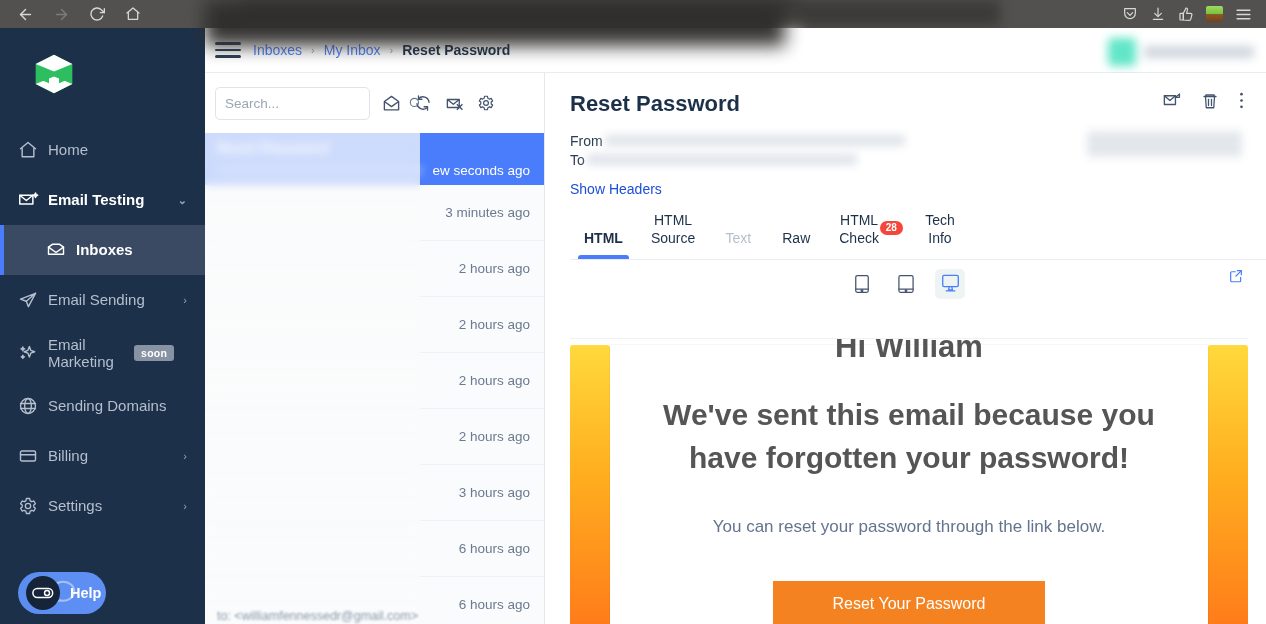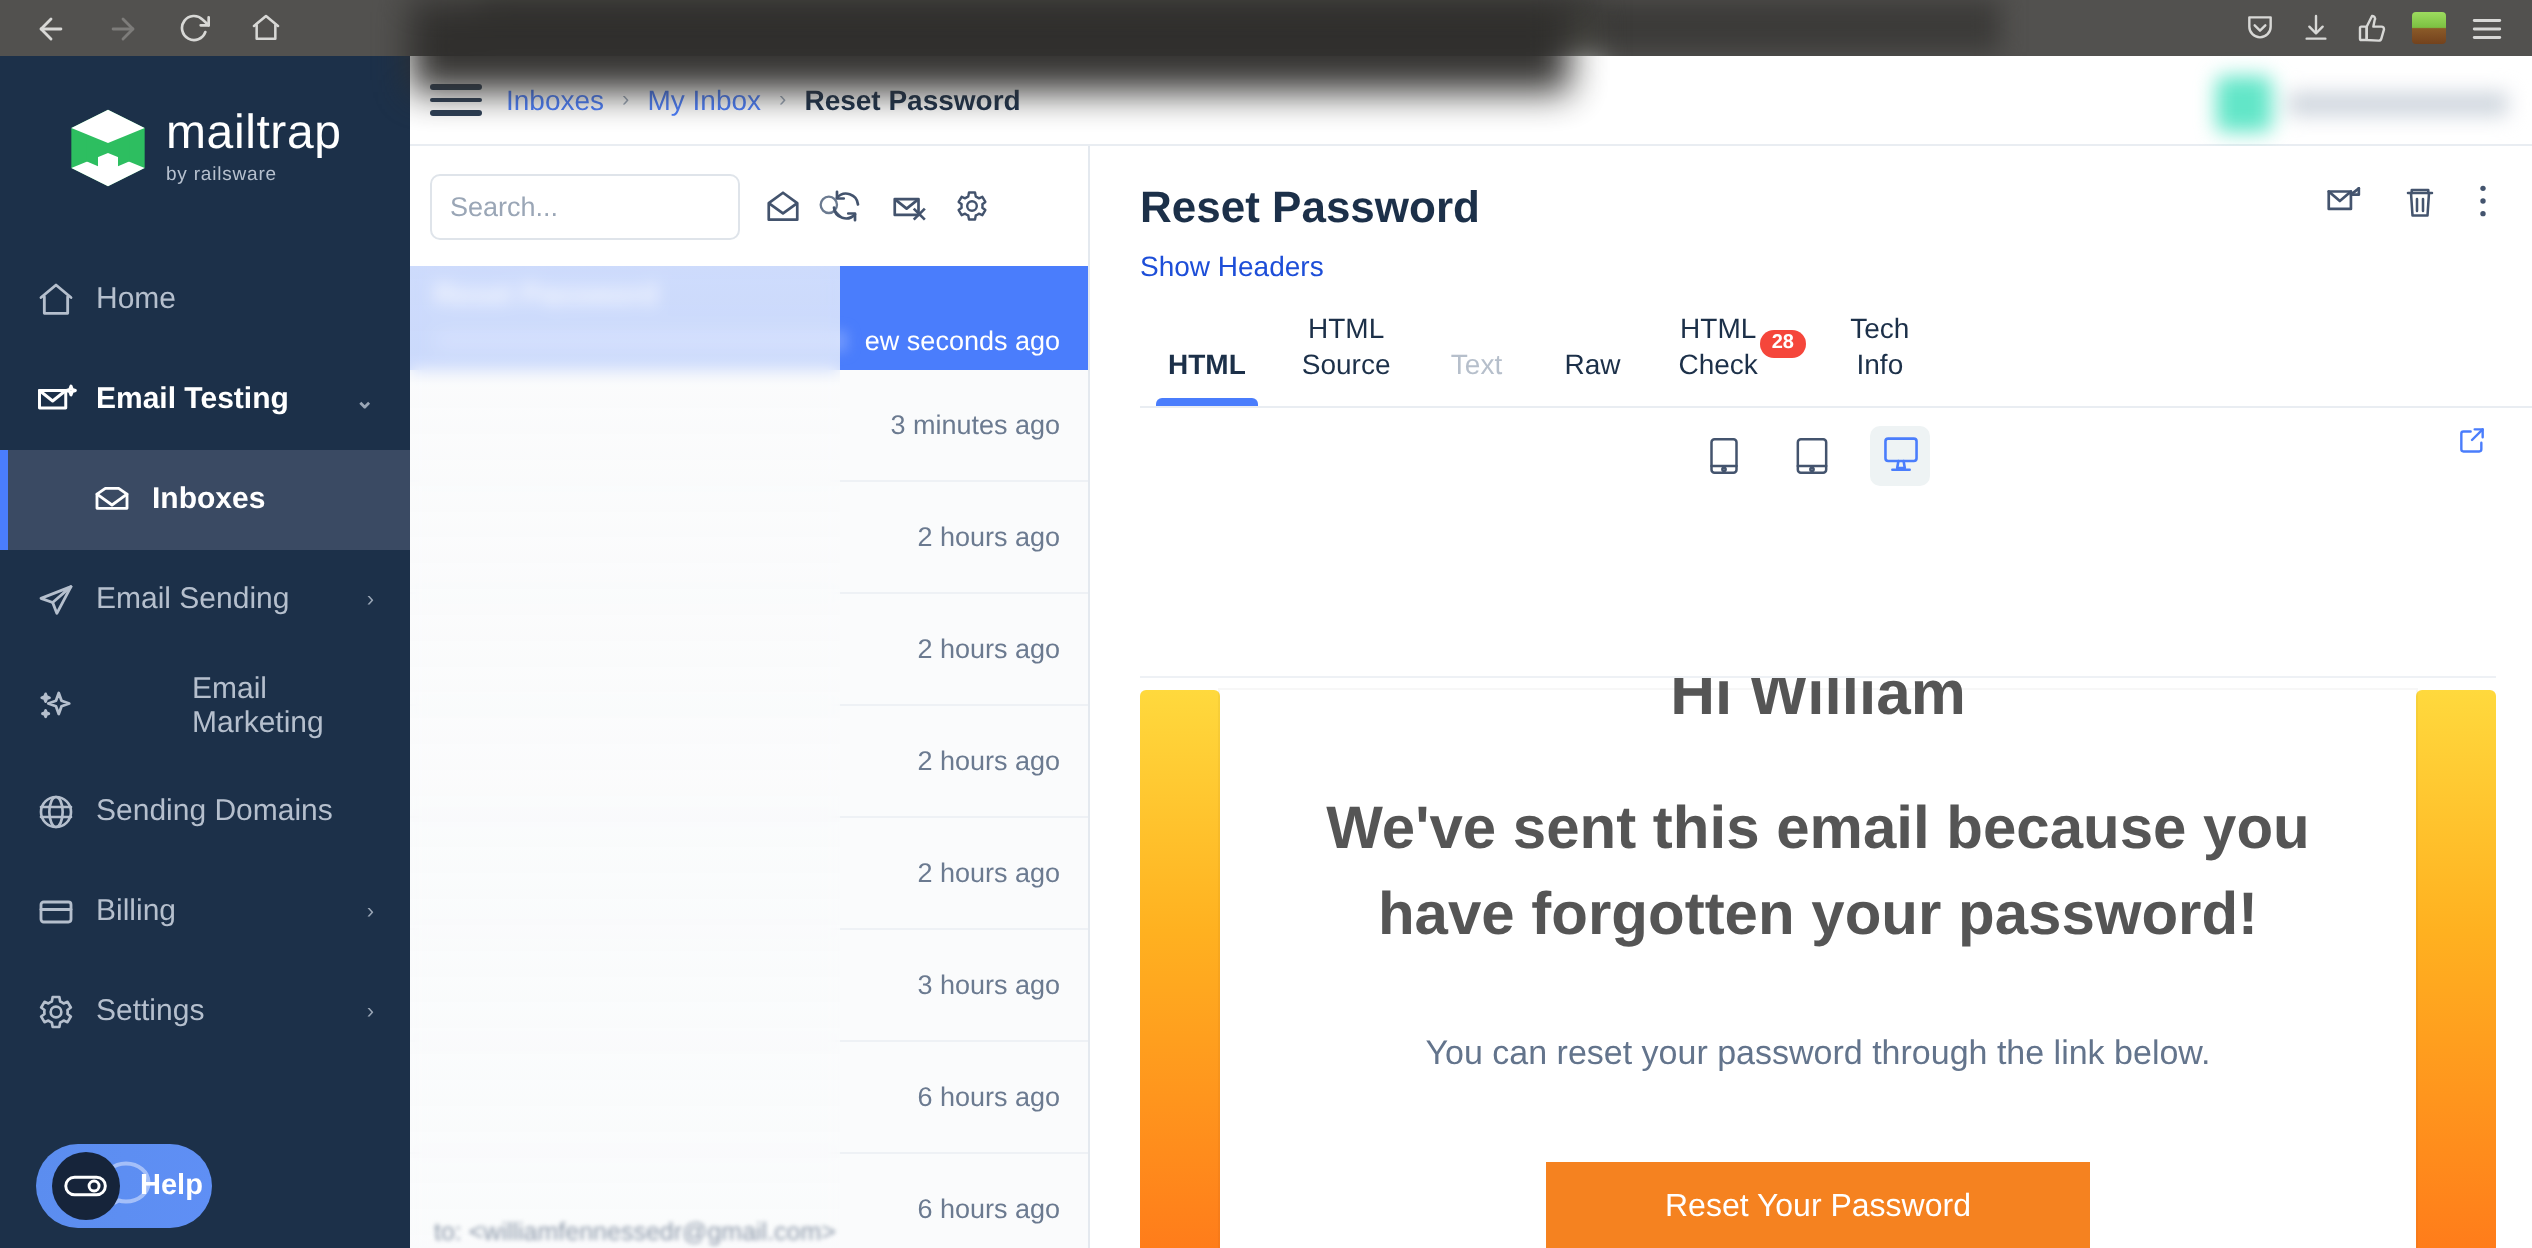--- a/index.html
+++ b/index.html
@@ -327,24 +327,20 @@
 <div class="urlbar-blur"></div>
 
 <div class="sidebar">
   <div class="brand">
     <svg class="brand-logo" viewBox="0 0 48 50">
       <path d="M24 2 L46 13 L46 37 L24 48 L2 37 L2 13 Z" fill="#2dbe60"></path>
       <path d="M24 2 L46 13 L24 22 L2 13 Z" fill="#fff"></path>
       <path d="M24 28 L46 37 L24 48 L2 37 Z" fill="#fff"></path>
       <path d="M11 17 L11 33 L18 36 L18 22 L24 27 L30 22 L30 36 L37 33 L37 17 L24 28 Z" fill="#2dbe60"></path>
     </svg>
-    <div class="brand-text">
-      <div class="brand-name">mailtrap</div>
-      <div class="brand-sub">by railsware</div>
-    </div>
   </div>
 
   <div class="nav">
 
     <div class="nav-item">
       <span class="ico">
         <svg width="20" height="20" viewBox="0 0 24 24" fill="none" stroke="currentColor" stroke-width="1.7" stroke-linecap="round" stroke-linejoin="round">
             <path d="M3 10.5L12 3l9 7.5"></path>
             <path d="M5 10v10h14V10"></path>
           </svg>
@@ -378,21 +374,21 @@
       <span class="ico">
         <svg width="20" height="20" viewBox="0 0 24 24" fill="none" stroke="currentColor" stroke-width="1.7" stroke-linecap="round" stroke-linejoin="round">
             <path d="M21 4L3 11l7 2.5L21 4z"></path>
             <path d="M21 4l-8.5 16-2.5-6.5"></path>
           </svg>
       </span>
       <span class="lbl">Email Sending</span>
       <span class="chev">›</span>
     </div>
 
-    <div class="nav-item" style="height:56px;gap:48px;">
+    <div class="nav-item" style="height:56px;">
       <span class="ico">
         <svg width="21" height="21" viewBox="0 0 24 24" fill="none" stroke="currentColor" stroke-width="1.6" stroke-linecap="round" stroke-linejoin="round">
             <path d="M13 4l1.6 4.4L19 10l-4.4 1.6L13 16l-1.6-4.4L7 10l4.4-1.6z"></path>
             <path d="M5.5 4.5l.6 1.6 1.6.6-1.6.6-.6 1.6-.6-1.6L3.3 6.7l1.6-.6z"></path>
             <path d="M5.5 14l.5 1.3 1.3.5-1.3.5-.5 1.3-.5-1.3-1.3-.5 1.3-.5z"></path>
           </svg>
       </span>
       <span class="lbl" style="max-width:86px;">Email Marketing</span>
       <span class="badge-soon">soon</span>
     </div>
@@ -581,20 +577,31 @@
       </span>
       <span class="mv-action">
         <svg width="5" height="19" viewBox="0 0 6 24" fill="currentColor">
             <circle cx="3" cy="4" r="1.7"></circle>
             <circle cx="3" cy="12" r="1.7"></circle>
             <circle cx="3" cy="20" r="1.7"></circle>
           </svg>
       </span>
     </div>
 
+    <div class="mv-meta">
+      <div class="row">
+        <span class="lbl">From</span>
+        <span class="val"></span>
+      </div>
+      <div class="row">
+        <span class="lbl">To</span>
+        <span class="val short"></span>
+      </div>
+      <div class="date-blur"></div>
+    </div>
 
     <div class="show-headers">Show Headers</div>
   </div>
 
   <div class="tabs">
     <div class="tab active">
       <span class="tab-inner">HTML</span>
     </div>
     <div class="tab">
       <span class="tab-inner">HTML</span>

